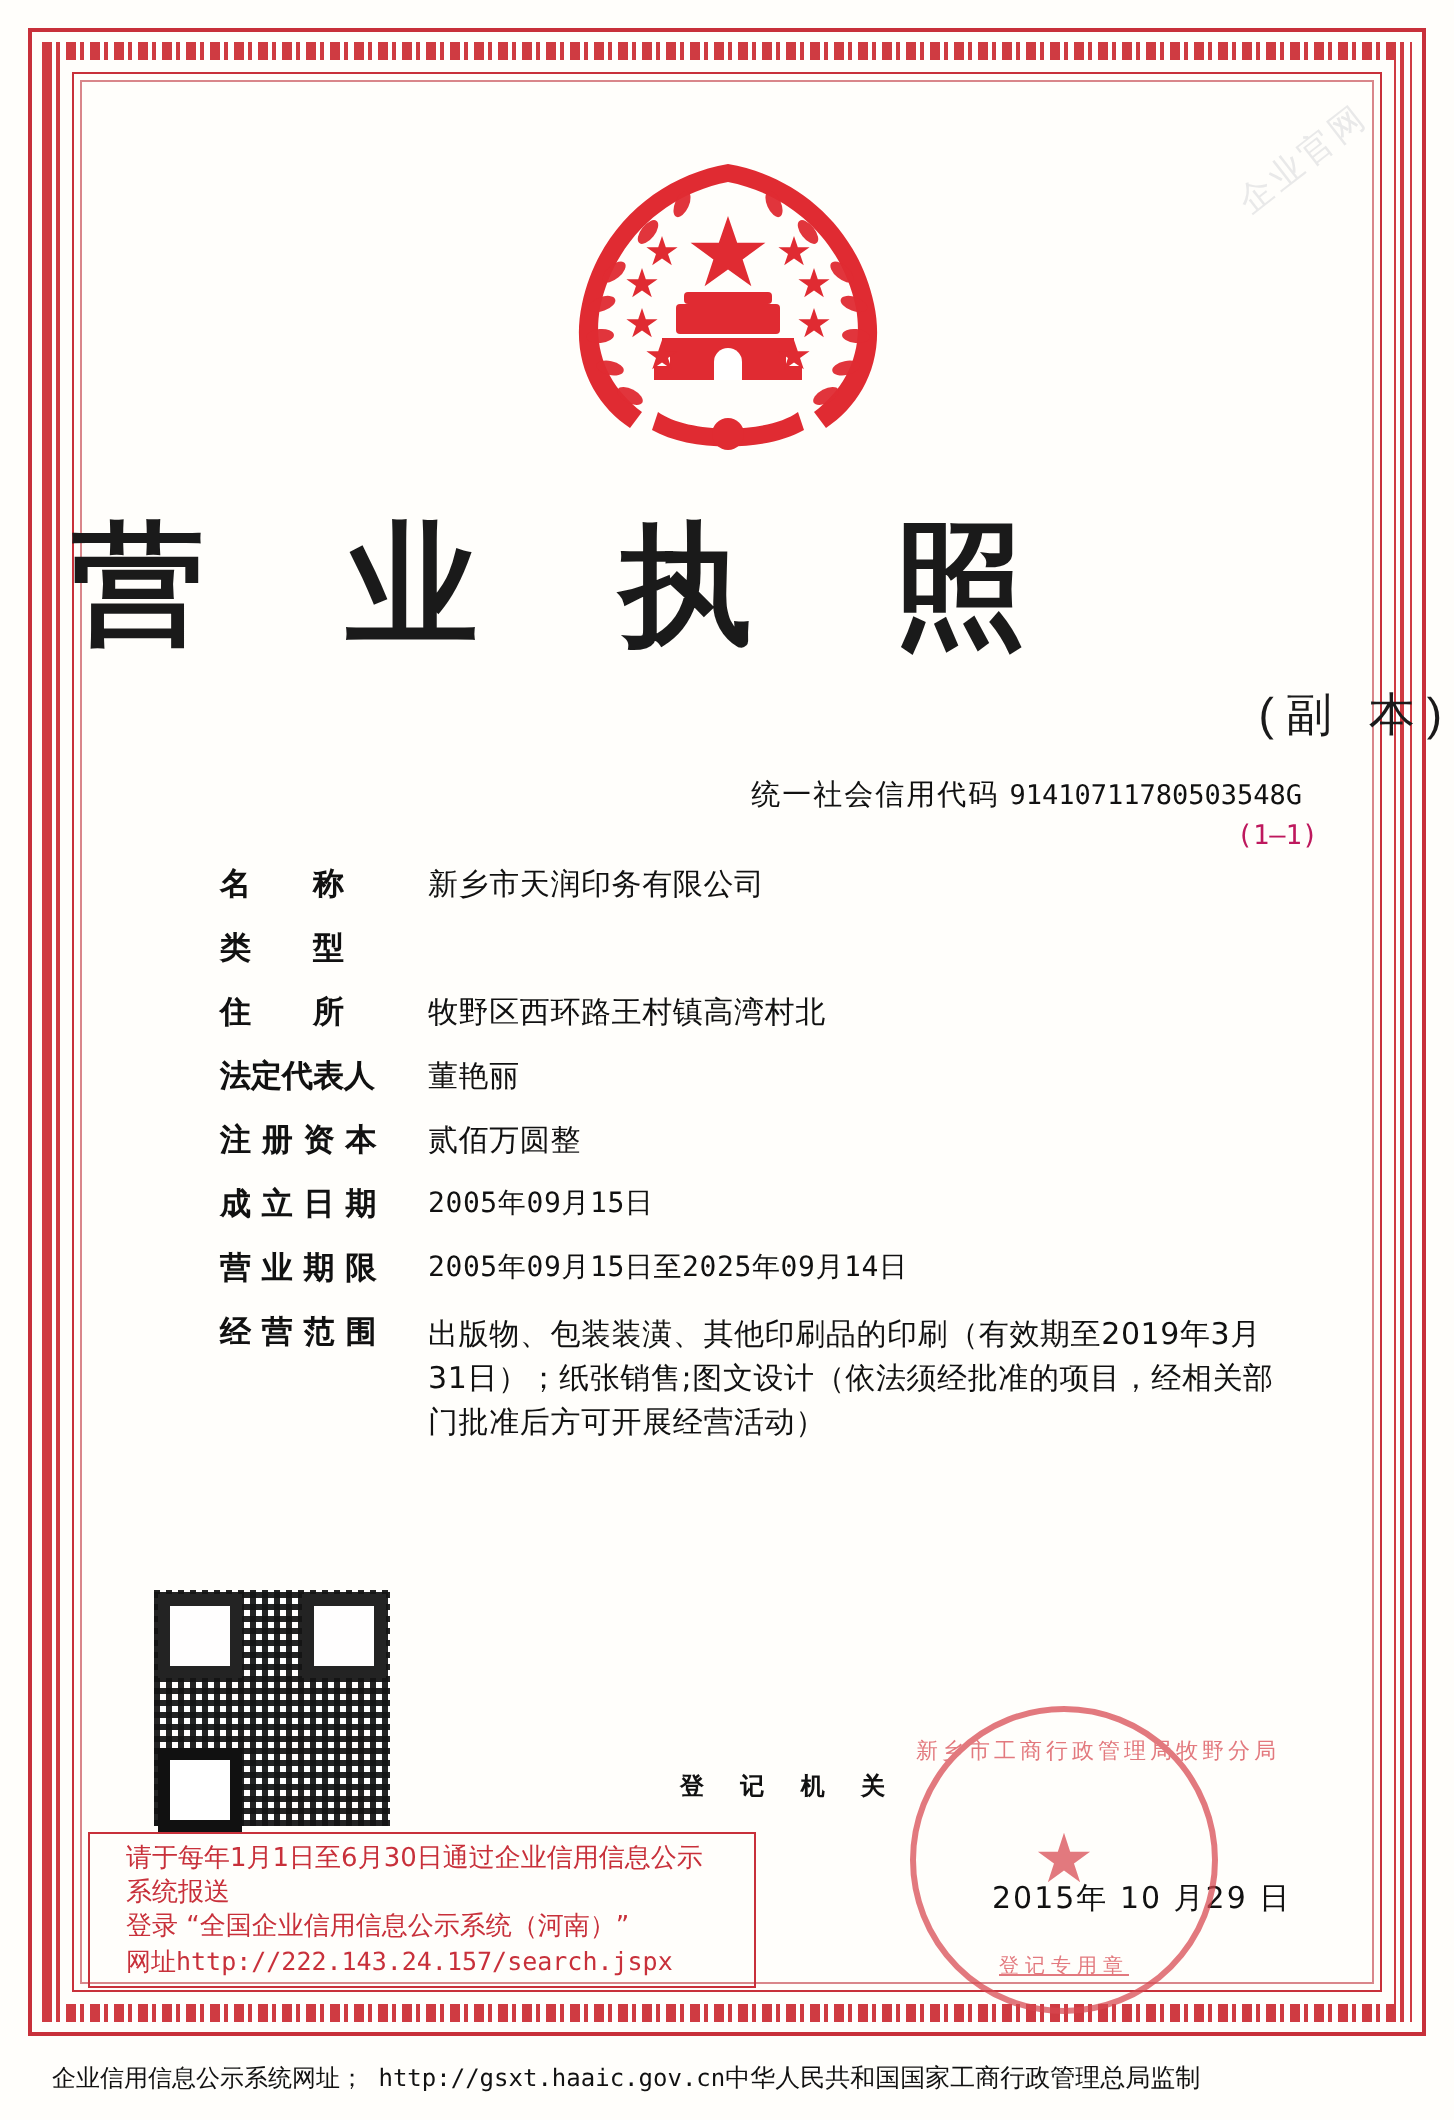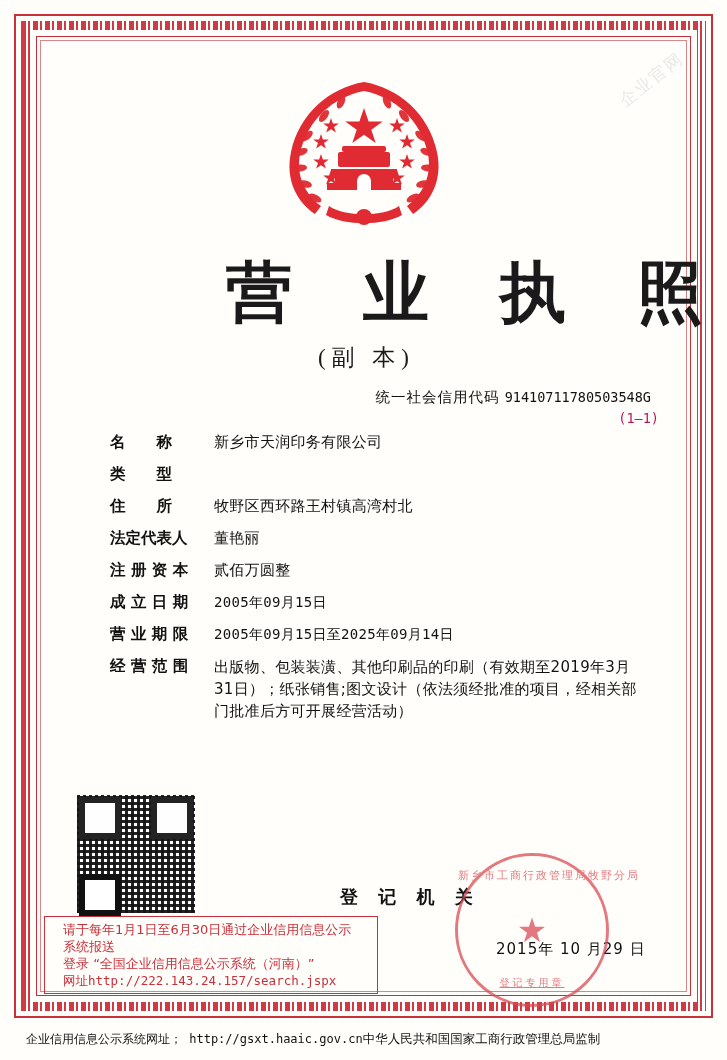--- a/index.html
+++ b/index.html
@@ -92,35 +92,36 @@
     height: 155px;
     position: relative;
   }
 
   
   .title {
     position: absolute;
     left: 0;
     right: 0;
     top: 248px;
-    text-align: right;
+    text-align: left;
     font-family: "DejaVu Serif", "Liberation Serif", serif;
     font-weight: bold;
     font-size: 66px;
     letter-spacing: 24px;
     text-indent: 24px;
     color: #1a1a1a;
+    padding-left: 12px;
   }
   .subtitle {
     position: absolute;
     left: 0;
     right: 0;
     top: 342px;
-    text-align: center;
-    font-family: Liberation Serif, serif;
+    text-align: right;
+    font-family: Liberation Sans, sans-serif;
     font-size: 23px;
     letter-spacing: 6px;
     text-indent: 6px;
     color: #1a1a1a;
   }
 
   
   .credit-line {
     position: absolute;
     right: 76px;
@@ -227,21 +228,21 @@
   .notice .url {
     font-family: "DejaVu Sans Mono", "Liberation Mono", monospace;
     font-size: 12.5px;
   }
 
   
   .authority {
     position: absolute;
     left: 340px;
     top: 885px;
-    font-size: 18px;
+    font-size: 12px;
     letter-spacing: 7px;
     color: #111;
     font-weight: 600;
     text-align: right;
   }
   .issue-date {
     position: absolute;
     left: 468px;
     top: 940px;
     font-size: 15px;

